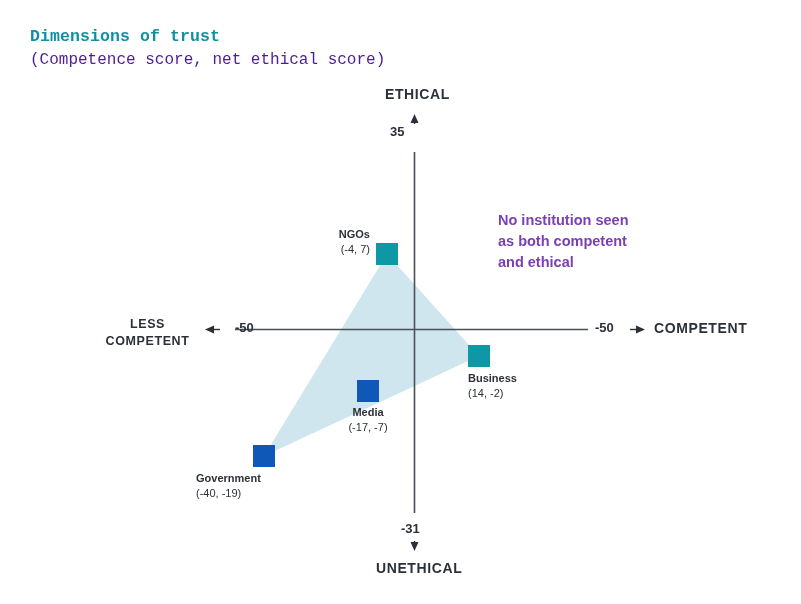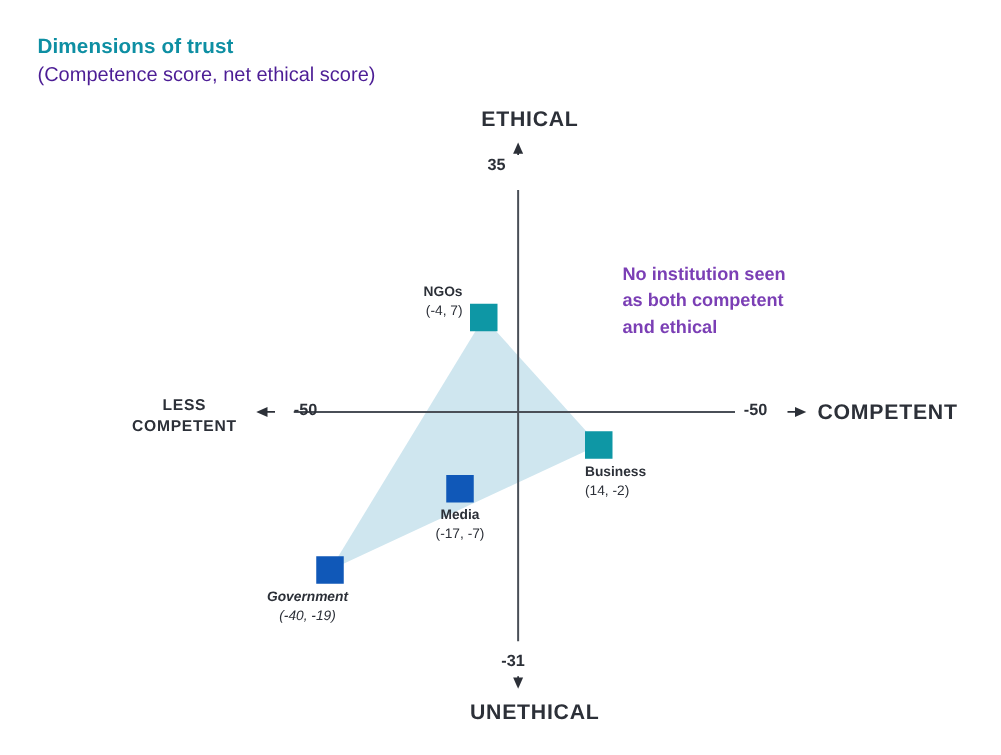--- a/index.html
+++ b/index.html
@@ -21,20 +21,21 @@
     width: 801px;
     height: 604px;
   }
 
   
   #title-block {
     position: absolute;
     left: 30px;
     top: 26px;
     width: 420px;
+    font-family: Liberation Mono, monospace;
   }
   #chart-title {
     font-size: 16.5px;
     font-weight: bold;
     color: #0e8fa3;
     letter-spacing: 0.1px;
     line-height: 1.35;
     margin: 0;
     white-space: nowrap;
   }
@@ -55,21 +56,21 @@
     width: 801px;
     height: 604px;
   }
   #plot svg {
     display: block;
   }
 
   
   .axis-word {
     position: absolute;
-    font-size: 17px;
+    font-size: 14px;
     font-weight: bold;
     color: #2c3038;
     letter-spacing: 0.6px;
     white-space: nowrap;
   }
   .axis-num {
     position: absolute;
     font-size: 13px;
     font-weight: bold;
     color: #2c3038;
@@ -148,21 +149,21 @@
   
   #pt-business    { left: 468px; top: 345px; }
   #lbl-business   { left: 468px; top: 371px; text-align: left; }
 
   
   #pt-media       { left: 357px; top: 380px; }
   #lbl-media      { left: 324px; top: 405px; width: 88px; text-align: center; }
 
   
   #pt-government  { left: 253px; top: 445px; }
-  #lbl-government { left: 184px; top: 471px; width: 124px; text-align: center; font-style: italic; }
+  #lbl-government { left: 196px; top: 471px; width: 124px; text-align: left; }
 </style>
 </head>
 <body>
 
 <div id="stage">
 
   <div id="title-block">
     <div id="chart-title" style="color: rgb(14, 143, 163);">Dimensions of trust</div>
     <div id="chart-subtitle" style="color: #4c1d95;">(Competence score, net ethical score)</div>
   </div>

